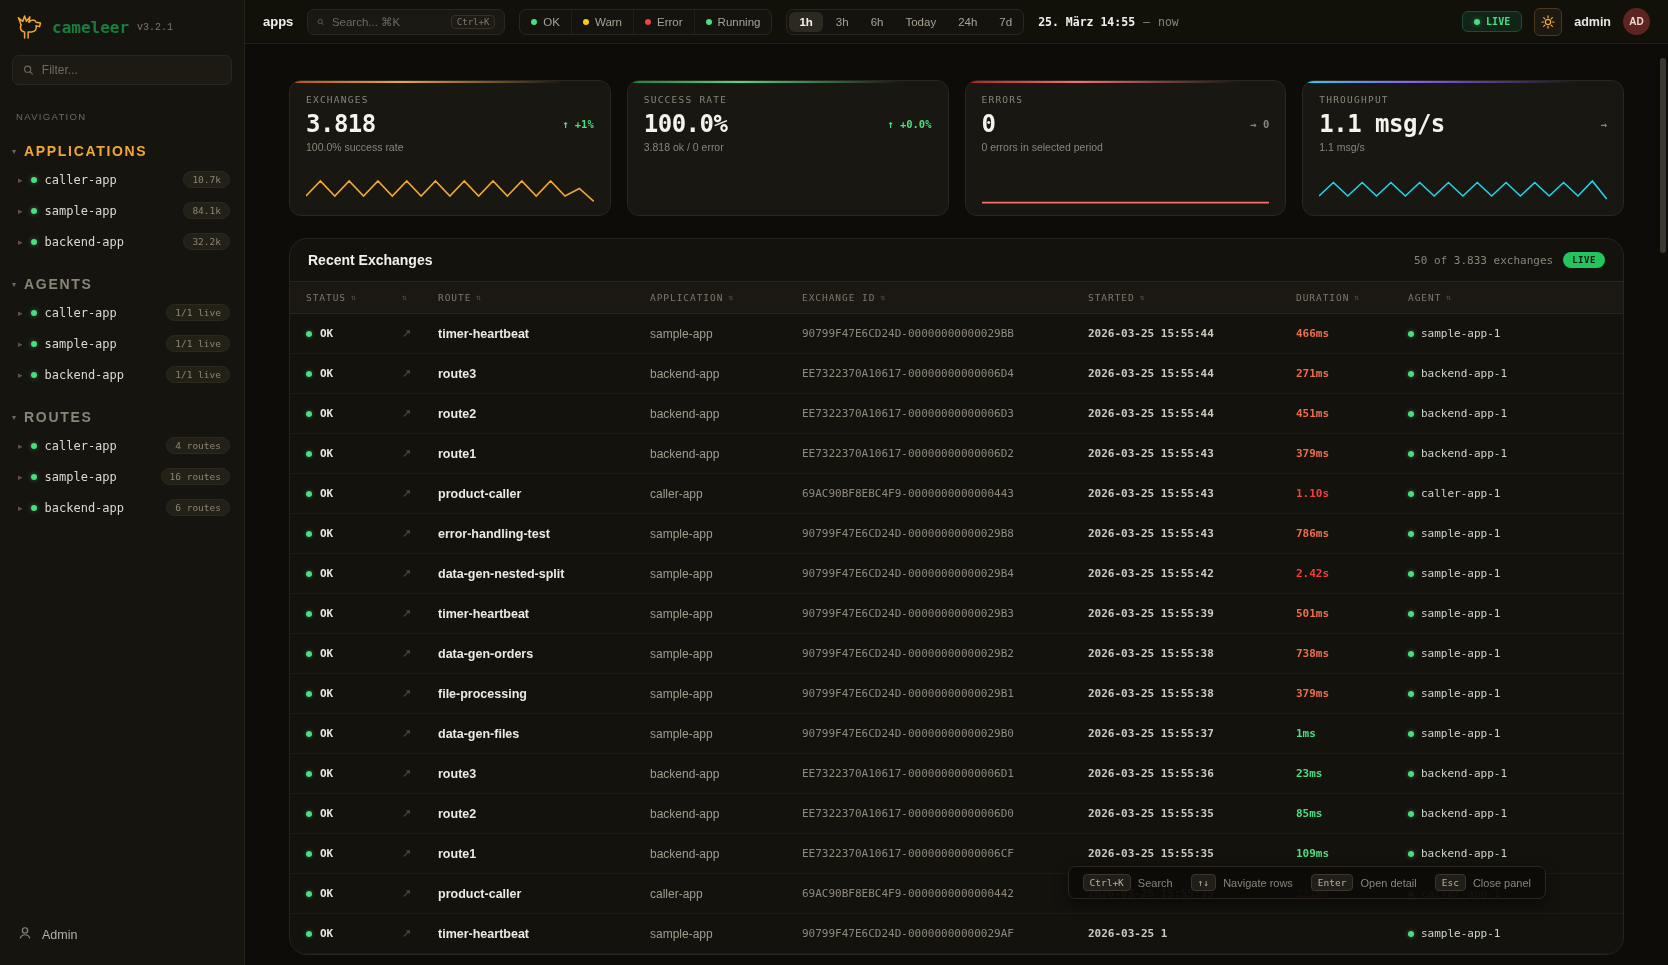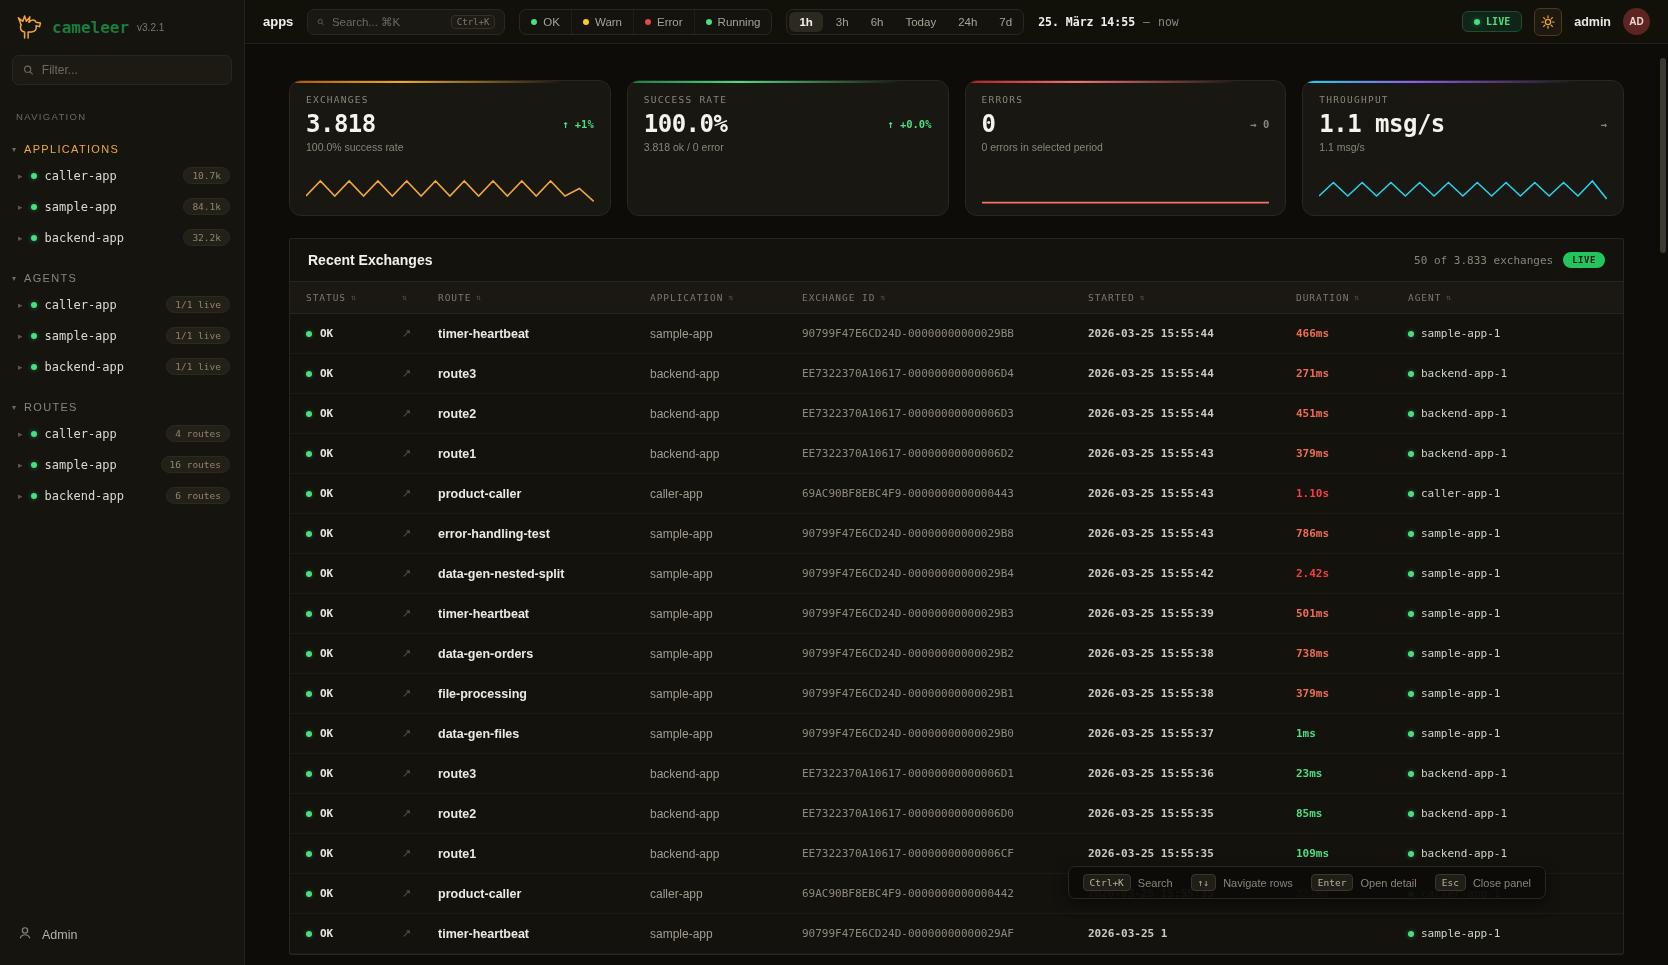--- a/index.html
+++ b/index.html
@@ -3,29 +3,29 @@
 <meta charset="utf-8">
 <style>
   *{margin:0;padding:0;box-sizing:border-box}
   html,body{width:1668px;height:965px}
   body{background:#0d0c09;color:#e8e6e0;font-family:"Liberation Sans",sans-serif;font-size:13px;overflow:hidden;position:relative}
   .app{display:flex;height:100%}
   
   .sidebar{width:245px;background:#16140f;border-right:1px solid #272319;display:flex;flex-direction:column;padding:10px 0 12px;flex-shrink:0}
   .logo-row{display:flex;align-items:center;gap:8px;padding:4px 14px 12px;cursor:pointer}
   .brand{font-family:"DejaVu Sans Mono",monospace;font-weight:bold;color:#15803d;font-size:16px}
-  .version{font-family:Liberation Sans, sans-serif;color:#7d7869;font-size:10px}
+  .version{font-family:Liberation Mono, monospace;color:#7d7869;font-size:10px}
   .filter-box{margin:2px 12px 16px;display:flex;align-items:center;gap:8px;background:#1d1a14;border:1px solid #2b2720;border-radius:7px;padding:7px 10px}
   .filter-box input{background:none;border:none;outline:none;color:#22c55e;font-size:12px;width:100%;font-family:"Liberation Sans",sans-serif}
   .filter-box input::placeholder{color:#6f6a5e}
   .nav-label{font-size:9.5px;letter-spacing:.14em;color:#6f6a5e;padding:10px 16px 2px}
   .nav-section{margin-top:14px}
   .section-head{display:flex;align-items:center;gap:8px;padding:5px 12px;cursor:pointer}
   .caret{color:#6f6a5e;font-size:8px}
-  .section-title{font-size:11px;letter-spacing:.12em;color:#8b8578;font-weight:normal}
+  .section-title{font-size:14px;letter-spacing:.12em;color:#8b8578;font-weight:bold}
   .nav-item{display:flex;align-items:center;gap:8px;padding:7px 14px 7px 18px;cursor:pointer}
   .chev{color:#5d584d;font-size:9px}
   .dot{width:6px;height:6px;border-radius:50%;flex-shrink:0}
   .green-dot{background:#4ade80;box-shadow:0 0 5px rgba(74,222,128,.45)}
   .nav-item-label{font-family:"DejaVu Sans Mono",monospace;font-size:12px;color:#ddd9d0;flex:1}
   .badge{font-family:"DejaVu Sans Mono",monospace;font-size:9.5px;color:#8b8578;background:#232017;border:1px solid #2d2920;border-radius:9px;padding:2px 8px;white-space:nowrap}
   .sidebar-footer{margin-top:auto;padding:0 4px}
   .foot-item{display:flex;align-items:center;gap:10px;padding:10px 14px;color:#b5b0a4;font-size:12.5px;cursor:pointer}
   
   .main{flex:1;display:flex;flex-direction:column;position:relative;min-width:0}
@@ -55,21 +55,21 @@
   .card-accent{height:2px}
   .card-body{padding:11px 16px 10px;display:flex;flex-direction:column;height:134px}
   .card-label{font-size:9.5px;letter-spacing:.13em;color:#8b8578;font-family:"DejaVu Sans Mono",monospace}
   .value-row{display:flex;align-items:center;justify-content:space-between;margin-top:5px}
   .card-value{font-family:"DejaVu Sans Mono",monospace;font-size:24px;font-weight:bold;color:#f5f3ee;letter-spacing:-.5px;white-space:nowrap}
   .card-delta{font-family:"DejaVu Sans Mono",monospace;font-size:10.5px;font-weight:bold;margin-left:8px;white-space:nowrap}
   .card-sub{font-size:10.5px;color:#8b8578;margin-top:3px;white-space:nowrap}
   .card-spark{margin-top:auto;height:38px}
   .card-spark svg{width:100%;height:38px;display:block}
   
-  .panel{margin-top:22px;background:#14120d;border:1px solid #282420;border-radius:2px;overflow:hidden}
+  .panel{margin-top:22px;background:#14120d;border:1px solid #282420;border-radius:18px;overflow:hidden}
   .panel-head{display:flex;align-items:center;justify-content:space-between;padding:13px 18px}
   .panel-title{font-size:14px;font-weight:bold;color:#f2f0ea}
   .panel-meta{display:flex;align-items:center;gap:10px}
   .summary{font-family:"DejaVu Sans Mono",monospace;font-size:11px;color:#8b8578}
   .live-solid{background:#22c55e;color:#0b1a10;font-size:9px;font-weight:bold;font-family:"DejaVu Sans Mono",monospace;padding:3px 9px;border-radius:9px;letter-spacing:.06em}
   .grid-row{display:grid;grid-template-columns:112px 36px 212px 152px 286px 208px 112px 1fr;align-items:center}
   .thead{height:33px;background:#1b1813;border-top:1px solid #282420;border-bottom:1px solid #282420}
   .th{font-size:9.5px;letter-spacing:.1em;color:#7d7869;display:flex;gap:5px;align-items:center;font-family:"DejaVu Sans Mono",monospace;cursor:pointer}
   .th.first{padding-left:16px}
   .sort{opacity:.55;font-size:8px}

